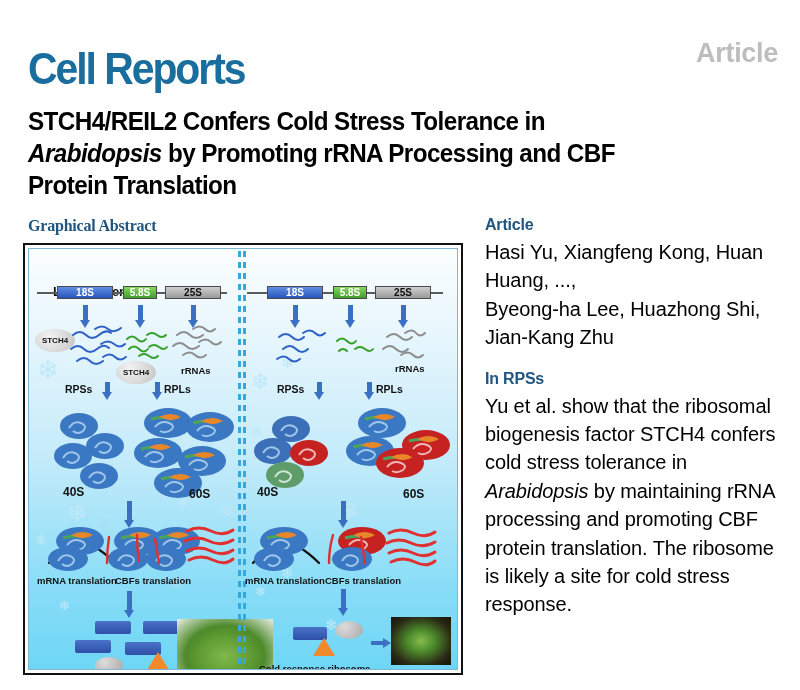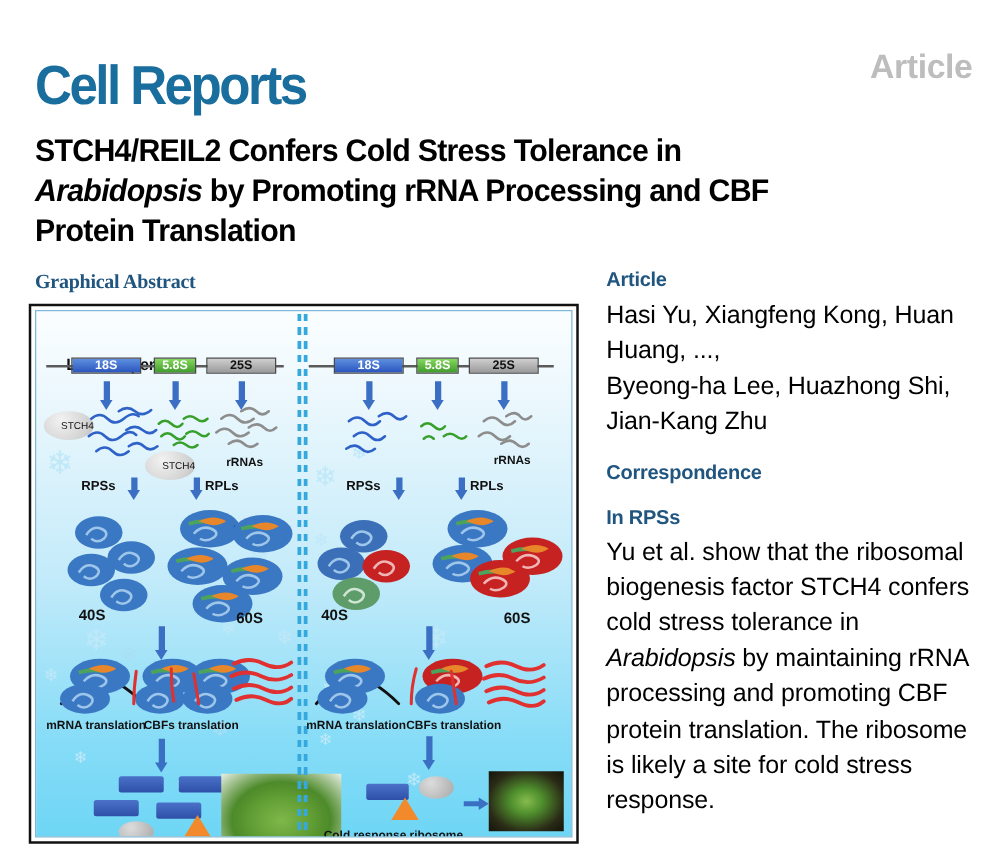--- a/index.html
+++ b/index.html
@@ -119,22 +119,22 @@
   .arrow-r::after {
     content: ""; position: absolute; right: -7px; top: -3px;
     border-top: 5px solid transparent; border-bottom: 5px solid transparent;
     border-left: 8px solid #3b6fc4;
   }
 
   
   .stch4-oval {
     position: absolute; border-radius: 50%;
     background: radial-gradient(circle at 35% 30%, #f2f2f2, #d2d2d2 70%, #bdbdbd);
-    display: flex; align-items: center; justify-content: flex-end;
-    font-size: 8px; font-weight: normal; color: #111;
+    display: flex; align-items: center; justify-content: center;
+    font-size: 8px; font-weight: bold; color: #111;
   }
 
   
   svg.sq { position: absolute; overflow: visible; }
 
   
   .rib { position: absolute; }
   .rib svg { display: block; overflow: visible; }
 
   
@@ -594,21 +594,20 @@
   <div class="block">
     <div class="sec-head">Article</div>
     <div class="body">
       <span>Hasi Yu, Xiangfeng Kong, Huan Huang, ...,</span><br>
       <span>Byeong-ha Lee, Huazhong Shi,</span><br>
       <span>Jian-Kang Zhu</span>
     </div>
   </div>
 
   <div class="block" style="margin-top:18px;">
-    <div class="sec-head">Correspondence</div>
   </div>
 
   <div class="block" style="margin-top:18px;">
     <div class="sec-head">In RPSs</div>
     <div class="body"><span>Yu et al. show that the ribosomal biogenesis factor STCH4 confers cold stress tolerance in </span><span class="ital">Arabidopsis</span><span> by maintaining rRNA processing and promoting CBF protein translation. The ribosome is likely a site for cold stress response.</span></div>
   </div>
 
 </div>
 
 </body></html>

